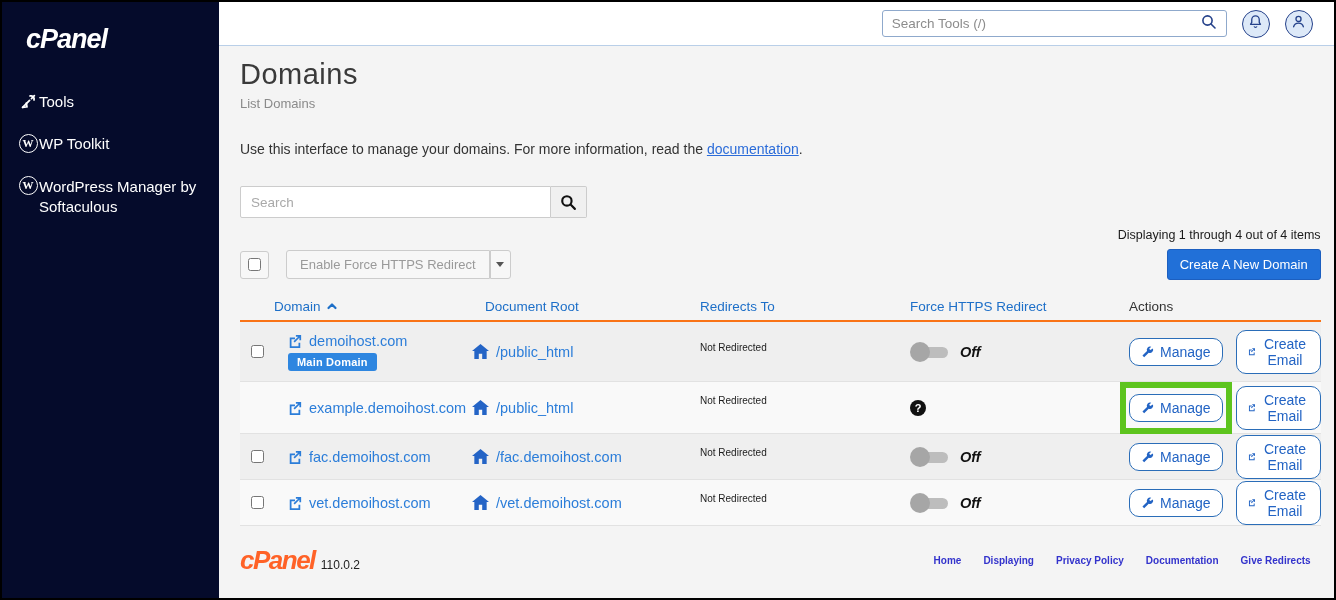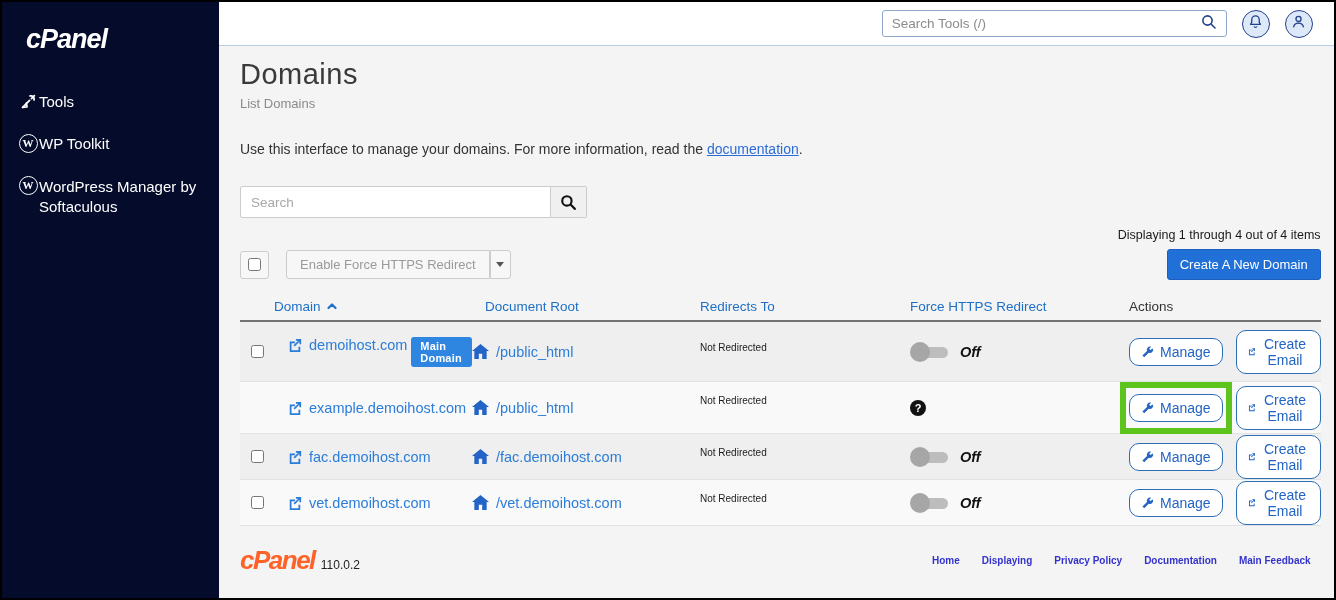--- a/index.html
+++ b/index.html
@@ -39,32 +39,32 @@
   .check-btn { width:29px; height:28px; background:#f7f7f7; border:1px solid #ccc; border-radius:3px; display:flex; align-items:center; justify-content:center; cursor:pointer; }
   .bulk-group { display:flex; }
   .bulk-main { background:#f7f7f7; border:1px solid #ccc; border-radius:3px 0 0 3px; color:#9a9a9a; font-size:13px; padding:6px 13px; cursor:default; }
   .bulk-caret { width:21px; background:#f7f7f7; border:1px solid #ccc; border-left:1px solid #ccc; border-radius:0 3px 3px 0; display:flex; align-items:center; justify-content:center; cursor:pointer; }
   .caret-down { width:0; height:0; border-left:4px solid transparent; border-right:4px solid transparent; border-top:5px solid #555; }
   .btn-primary { background:#2170d8; color:#fff; font-size:13px; border:1px solid #1c5fc0; border-radius:3px; padding:7px 12px; cursor:pointer; font-family:inherit; }
 
   
   .tbl { margin-top:12px; }
   .tbl-grid { display:grid; grid-template-columns:34px 198px 228px 208px 215px 1fr; align-items:center; }
-  .thead { height:30px; font-size:13.5px; border-bottom:2px solid #737373; }
+  .thead { height:30px; font-size:13.5px; border-bottom:2px solid #f97316; }
   .thead .hlink { color:#1d6fc8; text-decoration:none; cursor:pointer; display:inline-flex; align-items:center; gap:5px; }
   .th-plain { color:#333; padding-left:6px; }
   .pad13 { padding-left:13px; }
   .pad2 { padding-left:2px; }
   .row { border-bottom:1px solid #e2e2e2; }
   .row.odd { background:#efefef; }
   .row.even { background:#f9f9f9; }
   .r1 { height:60px; } .r2 { height:52px; } .r3 { height:46px; } .r4 { height:46px; }
   .cell-check { display:flex; justify-content:center; }
   .cell-check input, .check-btn input { width:13px; height:13px; cursor:pointer; }
-  .cell-domain { padding-left:14px; display:flex; flex-direction:row; gap:4px; align-items:flex-start; }
+  .cell-domain { padding-left:14px; display:flex; flex-direction:column; gap:4px; align-items:flex-start; }
   .dlink { color:#2b7dd9; font-size:14.5px; text-decoration:none; display:inline-flex; align-items:center; gap:7px; cursor:pointer; }
   .badge { background:#2e86e0; color:#fff; font-size:11px; font-weight:700; padding:3px 9px; border-radius:3px; letter-spacing:0.2px; }
   .cell-doc { display:flex; align-items:center; gap:7px; }
   .cell-redirect { font-size:10px; color:#1c1c1c; align-self:start; padding-top:13px; }
   .r1 .cell-redirect { padding-top:20px; }
   .cell-https { display:flex; align-items:center; padding-left:2px; }
   .toggle { position:relative; width:38px; height:16px; cursor:pointer; }
   .toggle-track { position:absolute; left:6px; top:3px; width:32px; height:11px; background:#bdbdbd; border-radius:6px; }
   .toggle-knob { position:absolute; left:0; top:-2px; width:20px; height:20px; border-radius:50%; background:#a6a6a6; }
   .off-label { margin-left:12px; font-size:14.5px; font-weight:700; font-style:italic; color:#111; }
@@ -371,19 +371,19 @@
       <div class="footer">
         <div class="footer-brand">
           <span class="footer-logo">cPanel</span>
           <span class="footer-version">110.0.2</span>
         </div>
         <div class="footer-links">
           <a href="#">Home</a>
           <a href="#">Displaying</a>
           <a href="#">Privacy Policy</a>
           <a href="#">Documentation</a>
-          <a href="#">Main Feedback</a>
+          <a href="#">Give Redirects</a>
         </div>
       </div>
 
     </div>
   </div>
 </div>
 
 </body></html>

